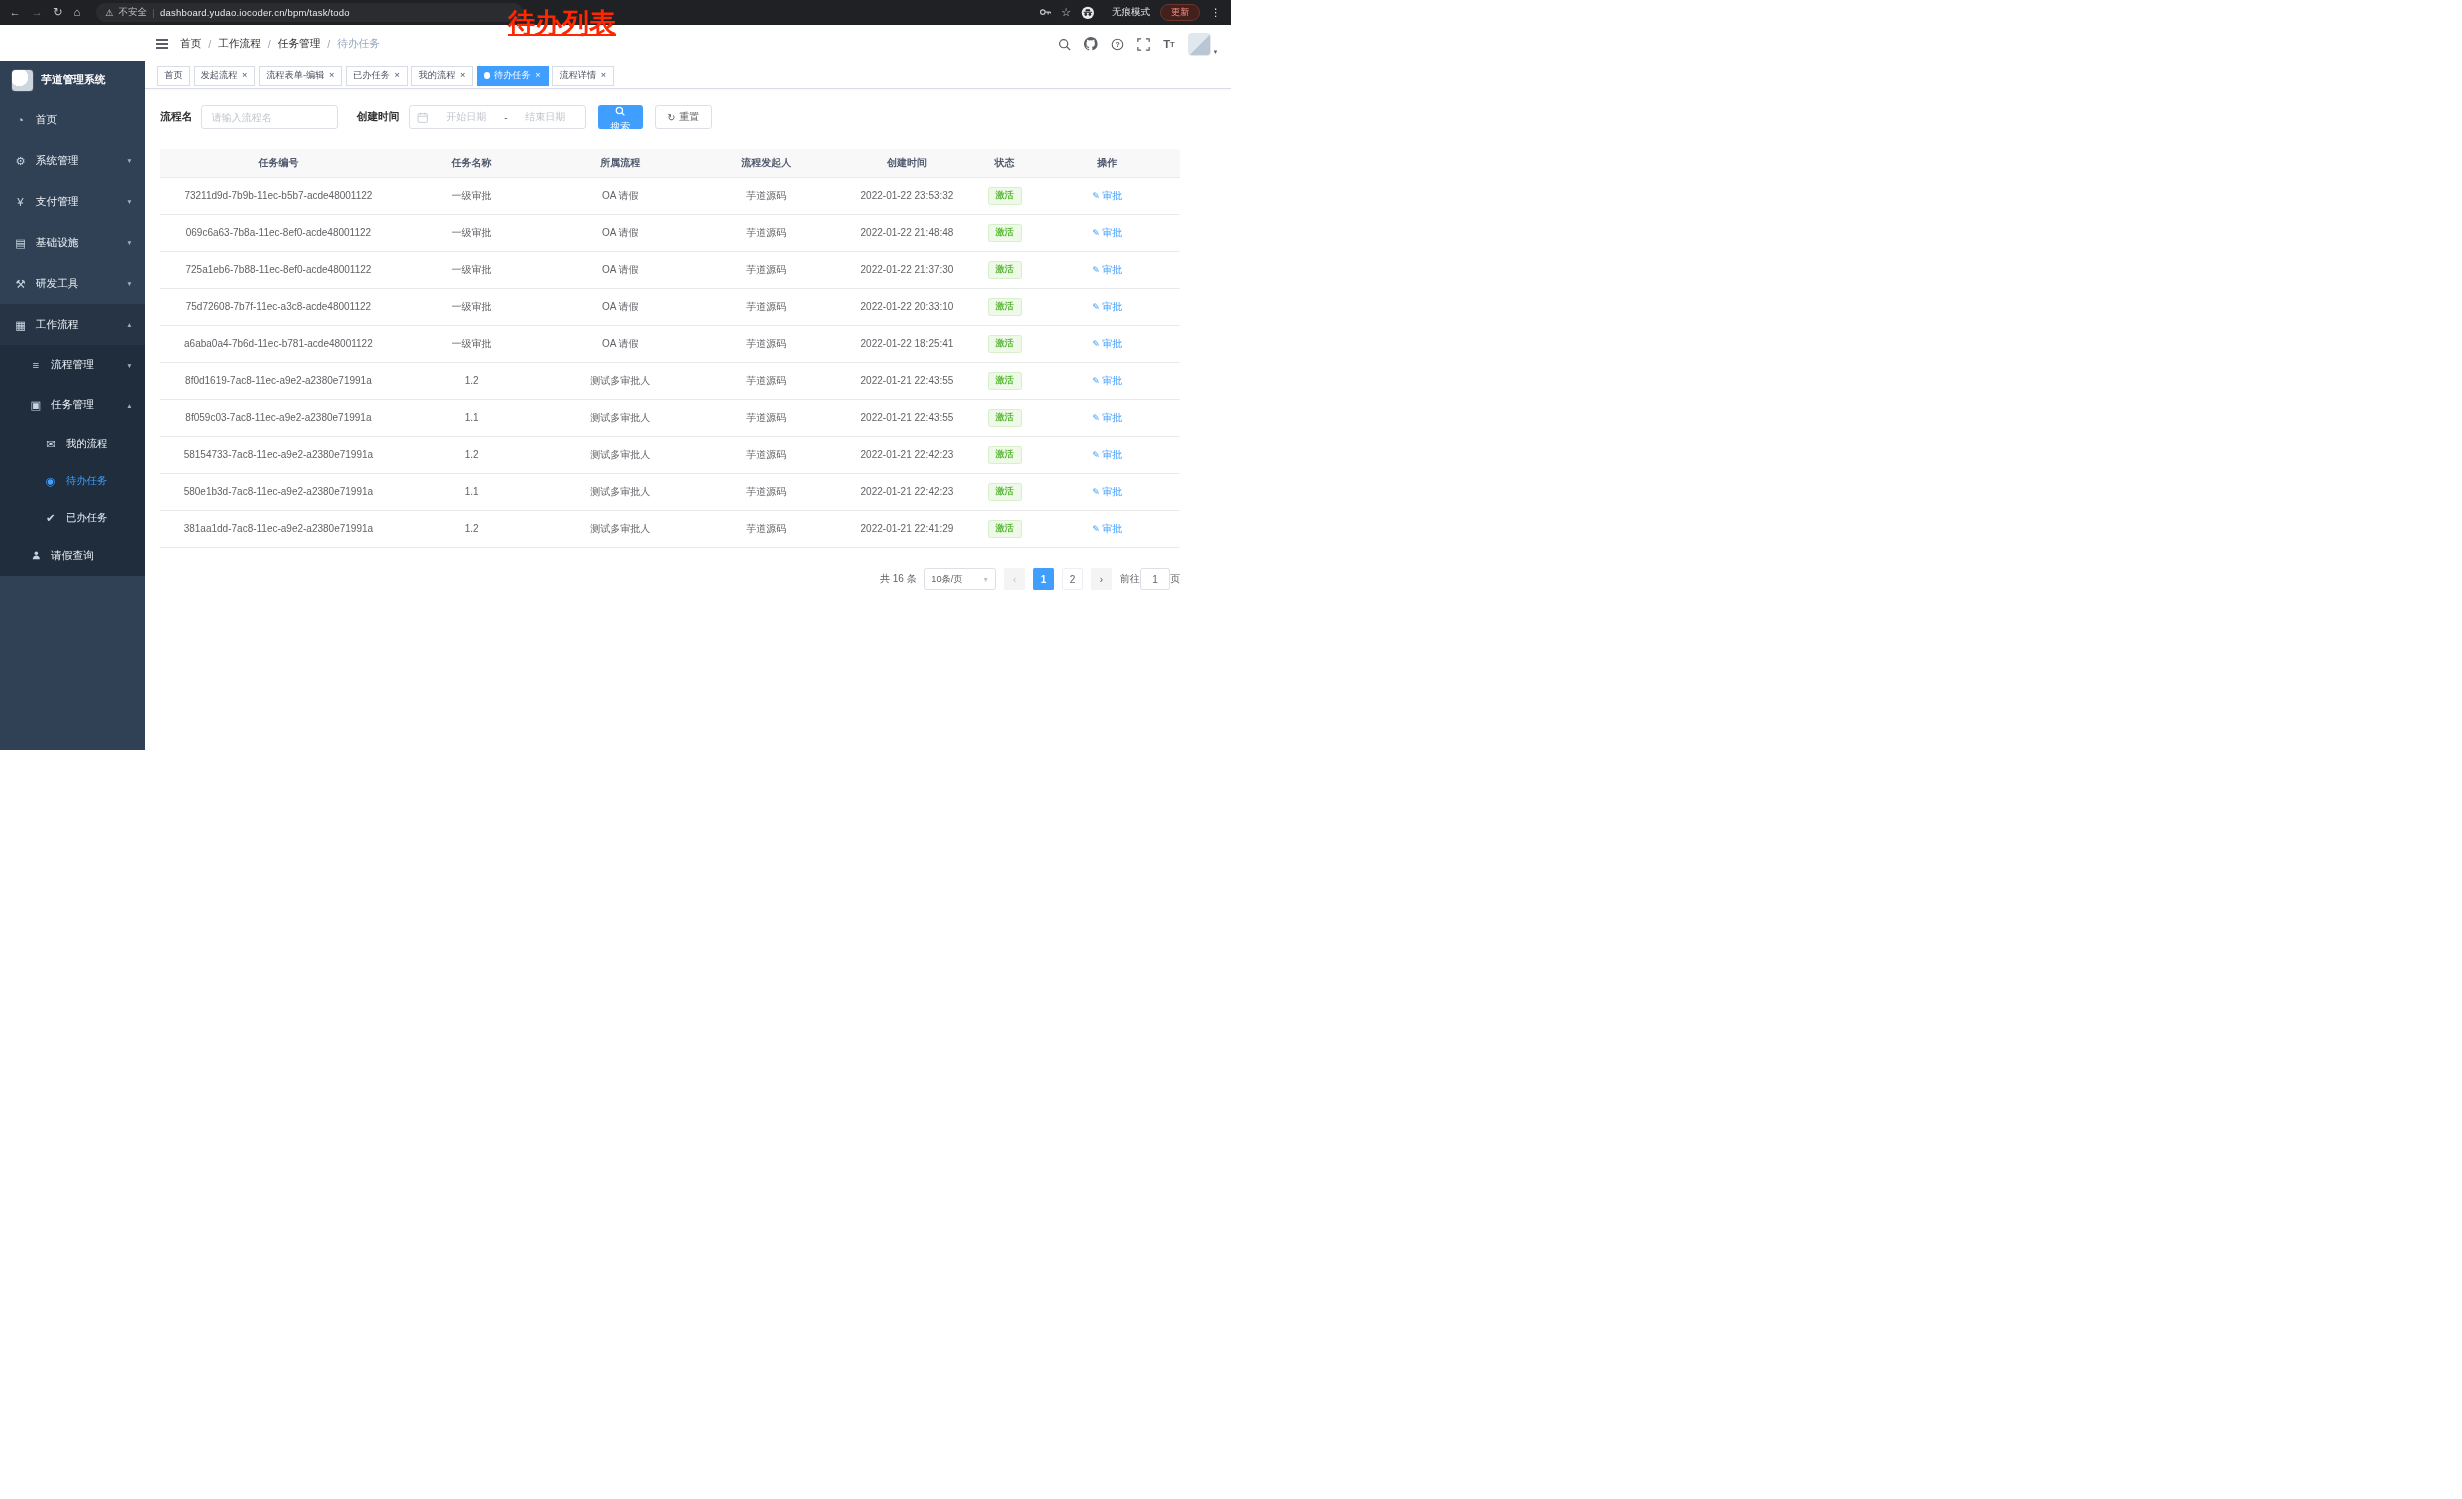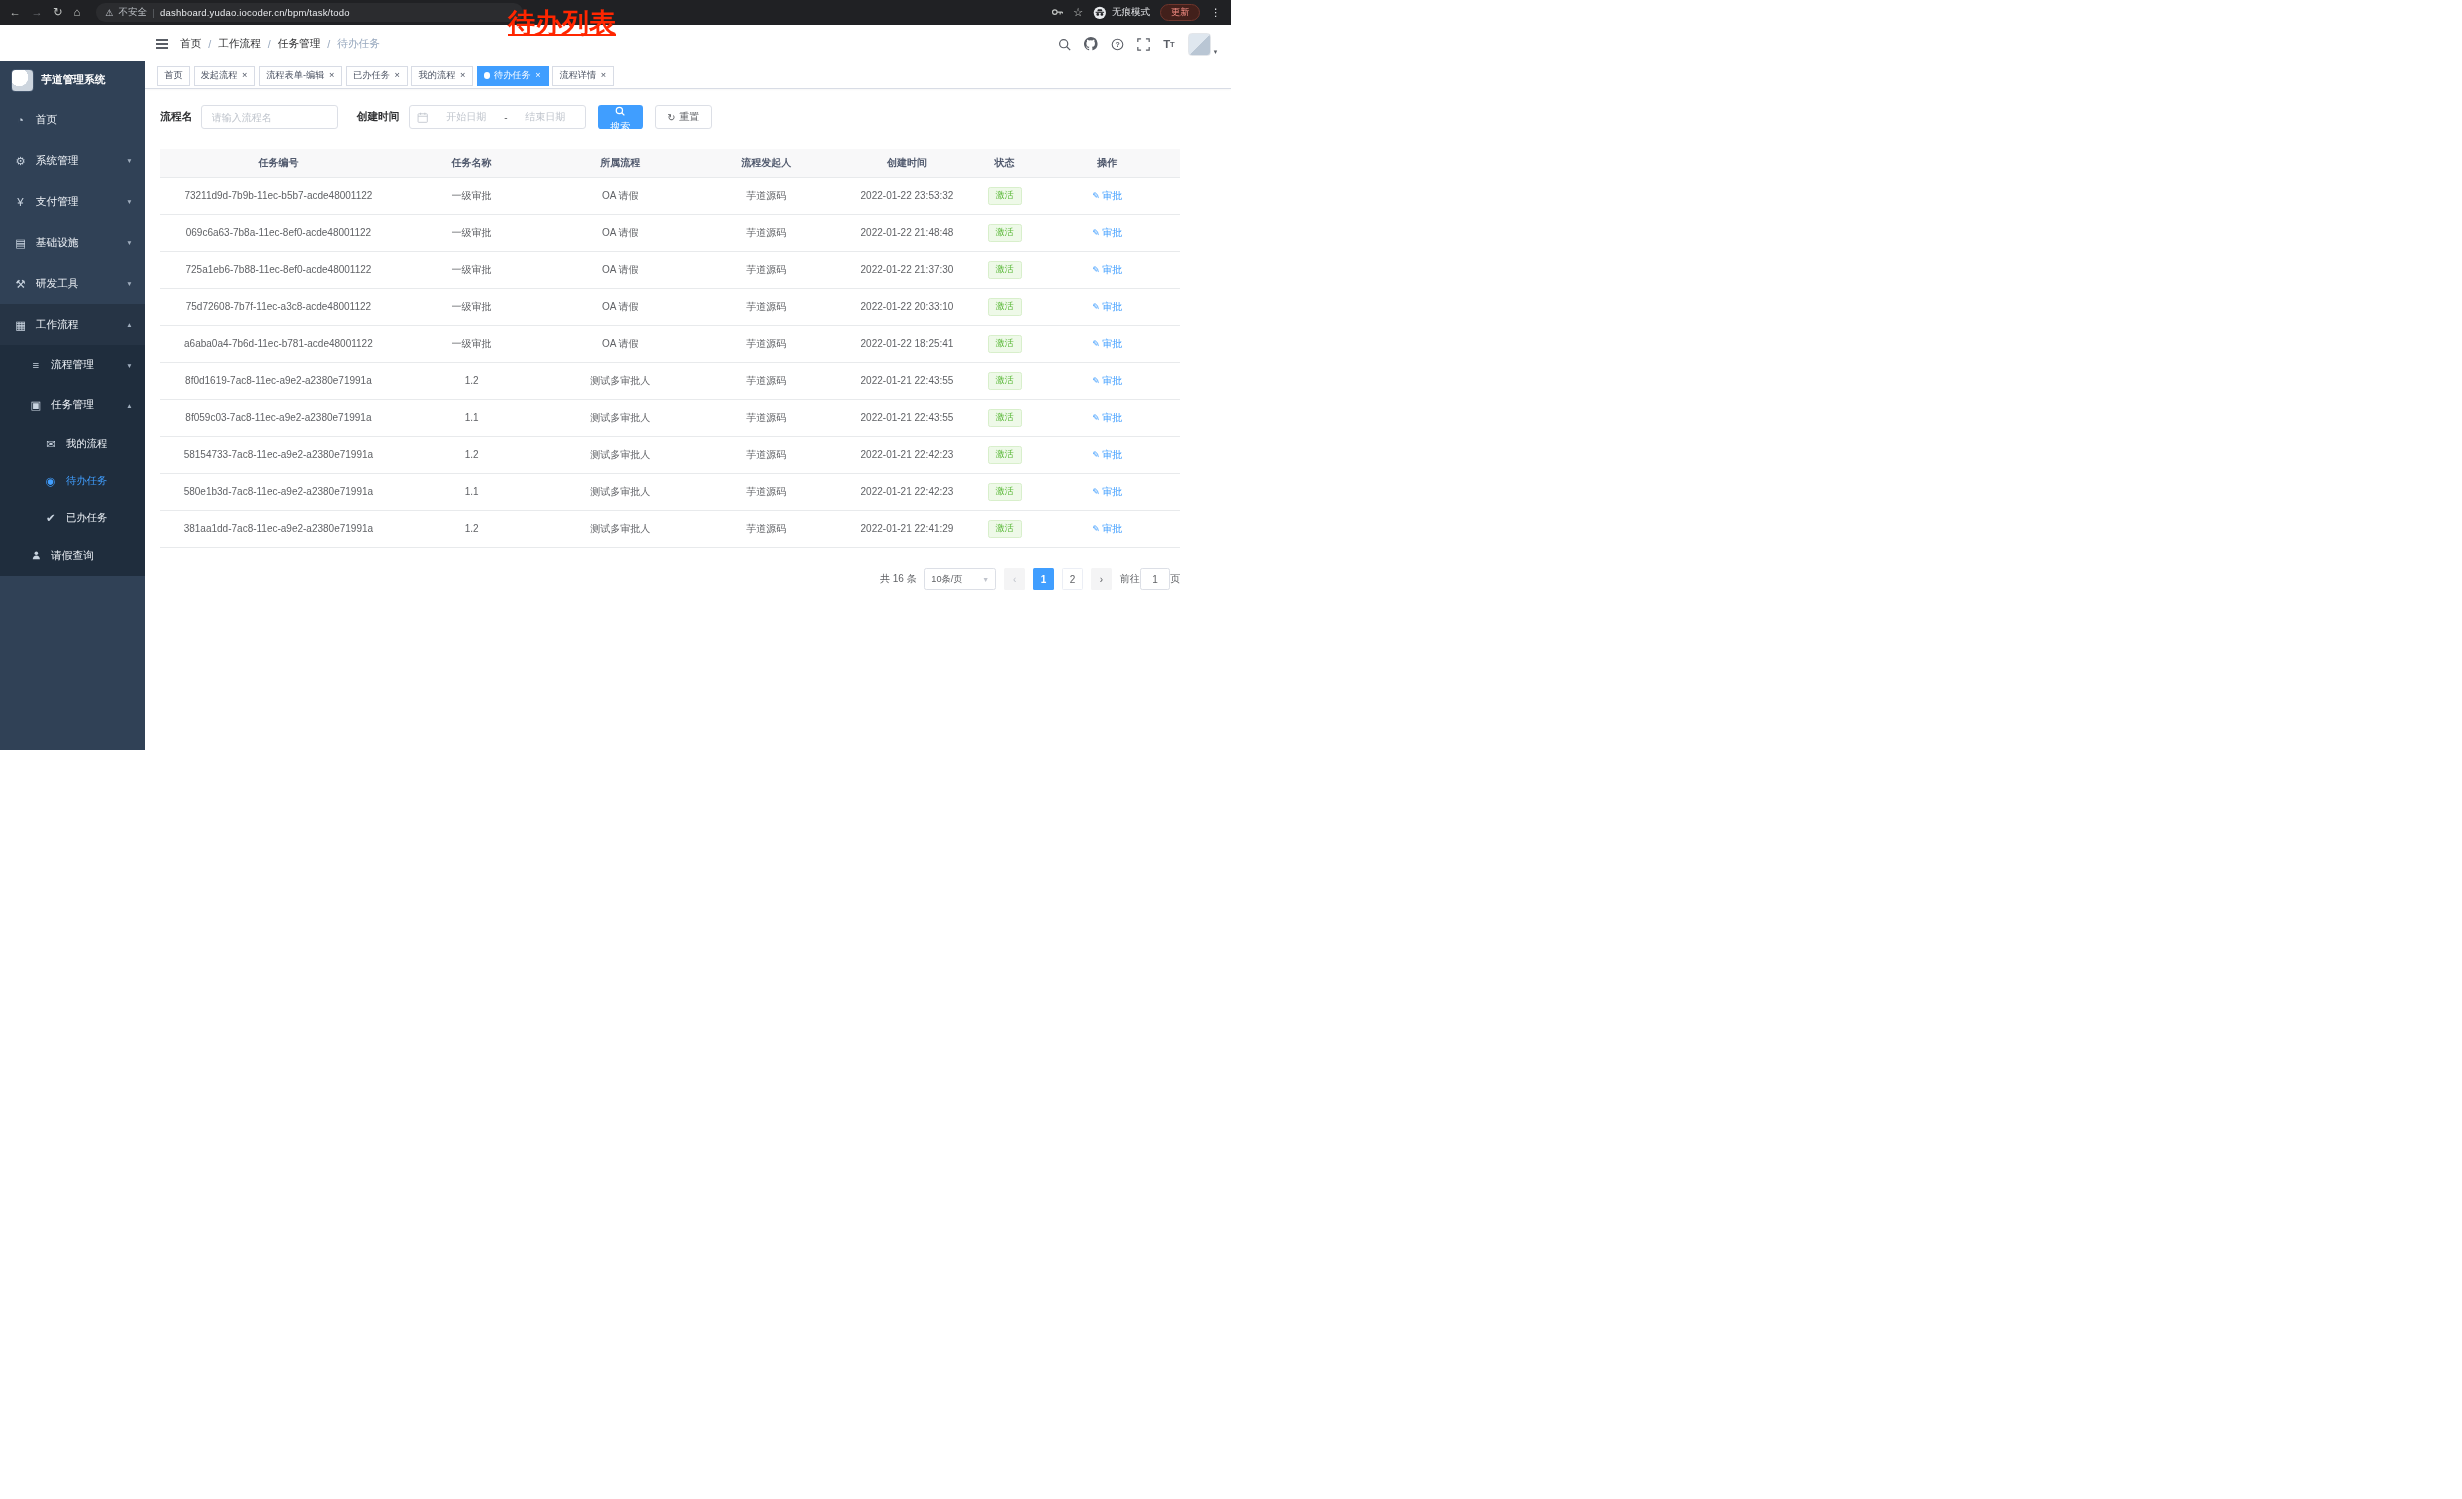--- a/index.html
+++ b/index.html
@@ -8,21 +8,21 @@
 
   
   .browser-bar { position:absolute; left:0; top:0; width:100%; height:25px; background:#202124; display:flex; align-items:center; padding:0 9.2px; gap:10.7px; z-index:30; }
   .nav-ic { color:#c4c7c5; font-size:11.4px; line-height:1; cursor:pointer; }
   .nav-ic.dim { color:#6e7175; }
   .omnibox { height:18.3px; width:427px; margin-left:4.6px; background:#2b2c2f; border-radius:9.2px; display:flex; align-items:center; padding:0 9.2px; gap:5.3px; color:#bdc1c6; font-size:9.5px; }
   .omnibox .warn { color:#bdc1c6; font-size:9.2px; }
   .omnibox .sep { color:#5f6368; }
   .omnibox .url { color:#e8eaed; letter-spacing:0.2px; }
   .chrome-right { margin-left:auto; display:flex; align-items:center; gap:10px; color:#c4c7c5; }
-  .incog { display:flex; gap:5px; font-size:9.5px; color:#e8eaed; }
+  .incog { display:flex; gap:17px; font-size:9.5px; color:#e8eaed; }
   .update-pill { background:#42201b; border:0.8px solid #6e352c; color:#f28b82; font-size:9.2px; padding:1px 10px; border-radius:10px; cursor:pointer; }
   .dots { color:#e8eaed; font-size:10.7px; letter-spacing:0.8px; cursor:pointer; }
 
   
   .annotation { position:absolute; left:508px; top:4.6px; z-index:60; font-size:27px; font-weight:700; color:#ff2600; text-decoration:underline; text-decoration-thickness:2.3px; text-underline-offset:1.5px; }
 
   
   .sidebar { position:absolute; left:0; top:25px; bottom:0; width:145px; background:#304156; color:#e8ecf1; z-index:10;margin-top:36px; }
   .logo-row { height:38px; display:flex; align-items:center; gap:7.6px; padding:0 10.7px; }
   .logo-img { width:23px; height:23px; border-radius:4.6px; background:radial-gradient(circle at 35% 35%, #fff 0 45%, #cdd5de 46% 100%); border:0.8px solid #44566d; }
@@ -75,21 +75,21 @@
   .daterange .dash { color:#606266; }
   .btn { height:24.4px; border-radius:3.1px; display:inline-flex; align-items:center; gap:3.8px; font-size:10px; padding:0 11.4px; cursor:pointer; border:0.8px solid transparent; margin-left:4.6px; }
   .btn-primary { background:#409eff; color:#fff;flex-direction:column; }
   .btn-plain { background:#fff; border-color:#dcdfe6; color:#606266; }
   .btn .bic { display:flex; font-size:10px; }
 
   
   table { border-collapse:collapse; width:1020px; table-layout:fixed; font-size:10px; color:#606266; }
   thead th { background:#f8f8f9; color:#515a6e; font-weight:700; height:28px; border-bottom:0.8px solid #e8eaec; text-align:center; font-size:10px; }
   tbody td { height:37px; border-bottom:0.8px solid #e8eaec; text-align:center; overflow:hidden; white-space:nowrap; }
-  .tag-green { display:inline-block; background:#eef9e8; color:#5dba3c; border:0.8px solid #d8efcb; font-size:9.2px; border-radius:2.3px; padding:1.5px 6.9px; line-height:1.4; }
+  .tag-green { display:inline-block; background:#eef9e8; color:#5dba3c; border:0.8px solid #d8efcb; font-size:9.2px; border-radius:2.3px; padding:1.5px 6.9px; line-height:1.4;font-weight:bold; }
   .link { color:#409eff; cursor:pointer; display:inline-flex; align-items:center; gap:2.3px; text-decoration:none; }
   .edit-ic { font-size:9.2px; }
 
   
   .pagination { width:1020px; display:flex; align-items:center; justify-content:flex-end; gap:7.6px; margin-top:20.6px; font-size:10px; color:#606266; }
   .psize { width:72px; height:21.4px; border:0.8px solid #dcdfe6; border-radius:2.3px; display:flex; align-items:center; justify-content:space-between; padding:0 6.1px; font-size:9.2px; color:#606266; cursor:pointer; }
   .psize .caret { color:#c0c4cc; font-size:6.9px; }
   .pbtn { min-width:21.4px; height:21.4px; border-radius:1.5px; background:#f4f4f5; display:inline-flex; align-items:center; justify-content:center; cursor:pointer; padding:0 3.1px; color:#606266; }
   .pbtn.disabled { color:#c0c4cc; cursor:default; }
   .pbtn.page { background:#fff; border:0.8px solid #ebeef5; }

